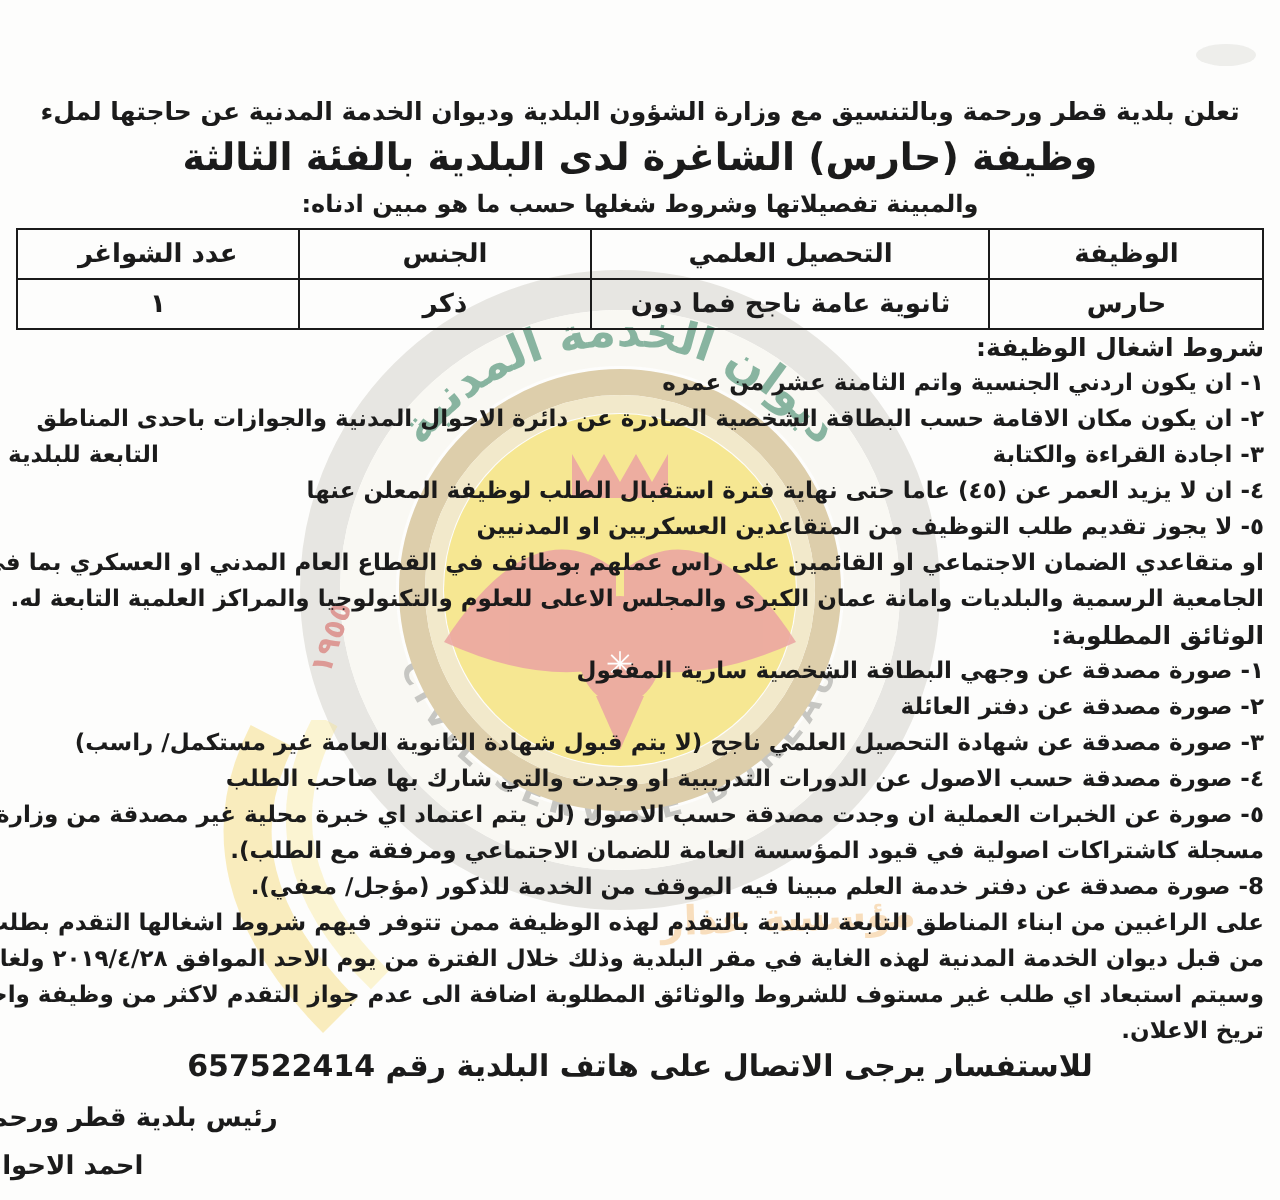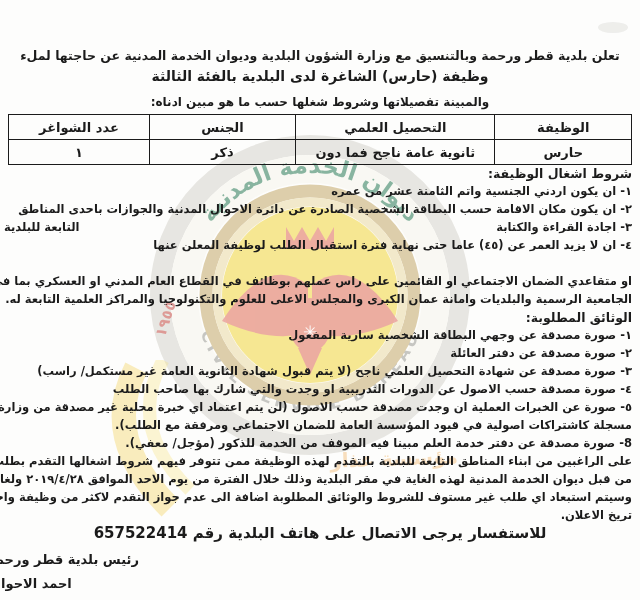--- a/index.html
+++ b/index.html
@@ -10,21 +10,21 @@
   .seal{left:150px;top:135px;width:320px;height:320px;opacity:.55;}
   .ribbons{left:108px;top:360px;width:190px;height:160px;opacity:.6;}
   .faint-text{left:128px;top:450px;width:330px;color:#efa23f;opacity:.33;font-size:20px;
               transform:rotate(-2deg);text-align:right;letter-spacing:2px;}
   .smudge{right:12px;top:22px;width:30px;height:11px;background:#e7e7e4;border-radius:50%;opacity:.7;}
   
   .content{position:absolute;inset:0;z-index:2;}
   .center{position:absolute;left:0;right:0;text-align:center;}
   .t-main{top:14px;font-size:21px;}
   .t-sub{top:48px;font-size:12.5px;}
-  .t-head2{top:68px;font-size:14px;}
+  .t-head2{top:68px;font-size:19px;}
   .t-sub2{top:95px;font-size:12px;}
   .vtable{position:absolute;top:114px;right:8px;width:624px;border-collapse:collapse;}
   .vtable th,.vtable td{border:1.6px solid #1b1b1b;text-align:center;font-size:13px;
                         font-weight:700;height:24px;padding:0 4px;margin-top:44px;}
   .c-pos{width:140px}.c-edu{width:213px}.c-sex{width:153px}.c-num{width:145px}
   .line{position:absolute;right:8px;white-space:nowrap;font-size:11.5px;height:18px;}
   .heading{font-size:12.5px;}
   .split{left:4px;display:flex;justify-content:space-between;}
   .contact{top:524px;font-size:15px;}
   .sig{position:absolute;left:-12px;white-space:nowrap;font-size:13px;text-align:left;}
@@ -93,20 +93,21 @@
       </table>
 
     <div class="line heading" style="top:166px">شروط اشغال الوظيفة:</div>
     <div class="line" style="top:184px">١- ان يكون اردني الجنسية واتم الثامنة عشر من عمره</div>
     <div class="line" style="top:202px">٢- ان يكون مكان الاقامة حسب البطاقة الشخصية الصادرة عن دائرة الاحوال المدنية والجوازات باحدى المناطق</div>
     <div class="line split" style="top:220px">
       <span>٣- اجادة القراءة والكتابة</span>
       <span>التابعة للبلدية</span>
     </div>
     <div class="line" style="top:238px">٤- ان لا يزيد العمر عن (٤٥) عاما حتى نهاية فترة استقبال الطلب لوظيفة المعلن عنها</div>
+    <div class="line" style="top:256px">٥- لا يجوز تقديم طلب التوظيف من المتقاعدين العسكريين او المدنيين</div>
     <div class="line" style="top:274px">او متقاعدي الضمان الاجتماعي او القائمين على راس عملهم بوظائف في القطاع العام المدني او العسكري بما في ذلك الجامعات الرسمية والمستشفيات</div>
     <div class="line" style="top:292px">الجامعية الرسمية والبلديات وامانة عمان الكبرى والمجلس الاعلى للعلوم والتكنولوجيا والمراكز العلمية التابعة له.</div>
 
     <div class="line heading" style="top:310px">الوثائق المطلوبة:</div>
     <div class="line" style="top:328px">١- صورة مصدقة عن وجهي البطاقة الشخصية سارية المفعول</div>
     <div class="line" style="top:346px">٢- صورة مصدقة عن دفتر العائلة</div>
     <div class="line" style="top:364px">٣- صورة مصدقة عن شهادة التحصيل العلمي ناجح (لا يتم قبول شهادة الثانوية العامة غير مستكمل/ راسب)</div>
     <div class="line" style="top:382px">٤- صورة مصدقة حسب الاصول عن الدورات التدريبية او وجدت والتي شارك بها صاحب الطلب</div>
     <div class="line" style="top:400px">٥- صورة عن الخبرات العملية ان وجدت مصدقة حسب الاصول (لن يتم اعتماد اي خبرة محلية غير مصدقة من وزارة العمل وعلى ان تكون هذه الخبرة</div>
     <div class="line" style="top:418px">مسجلة كاشتراكات اصولية في قيود المؤسسة العامة للضمان الاجتماعي ومرفقة مع الطلب).</div>

